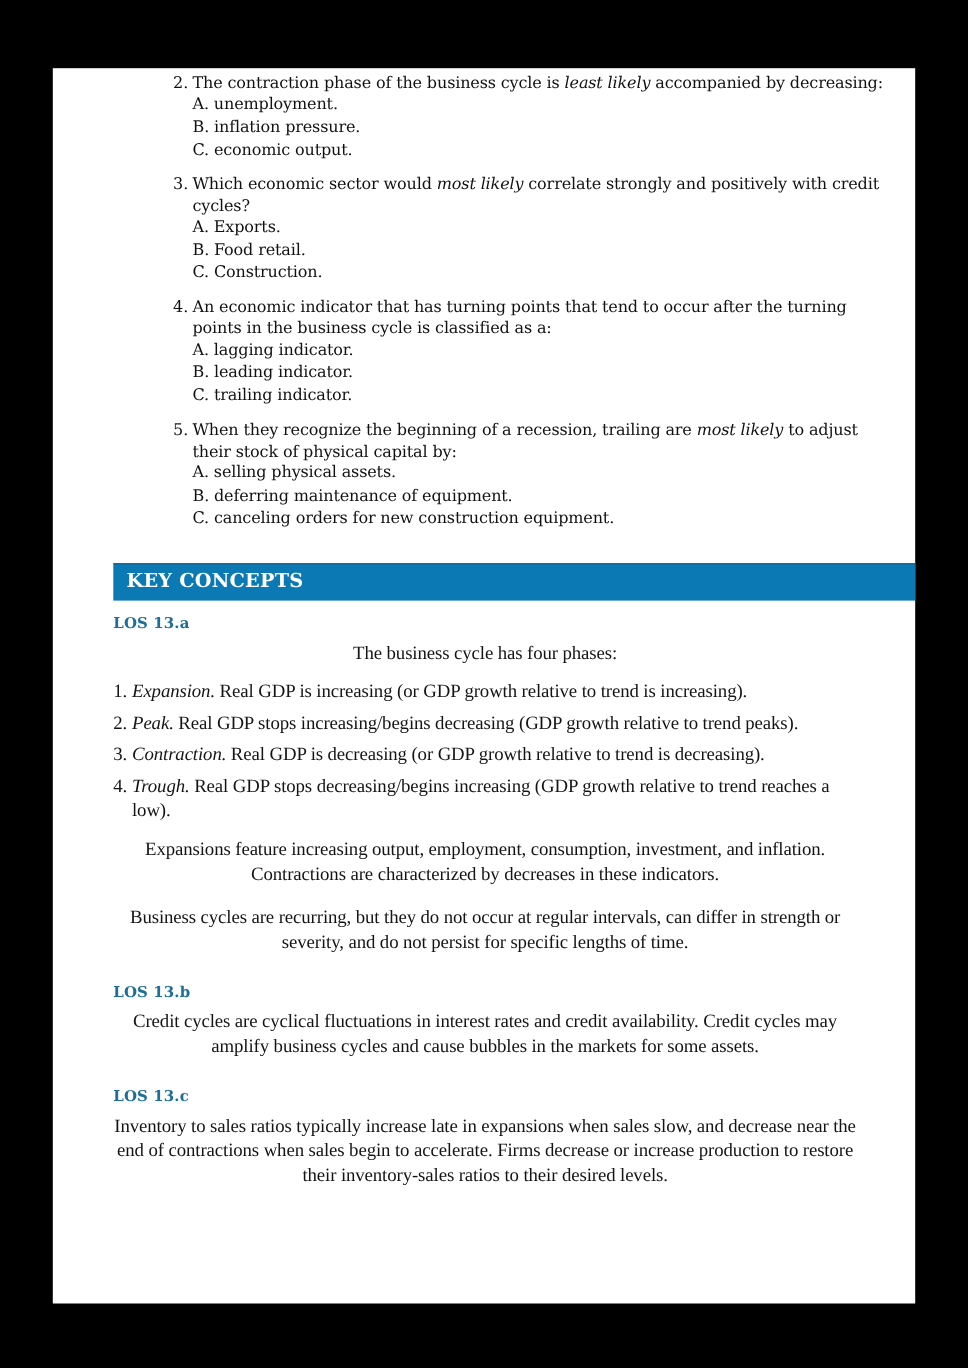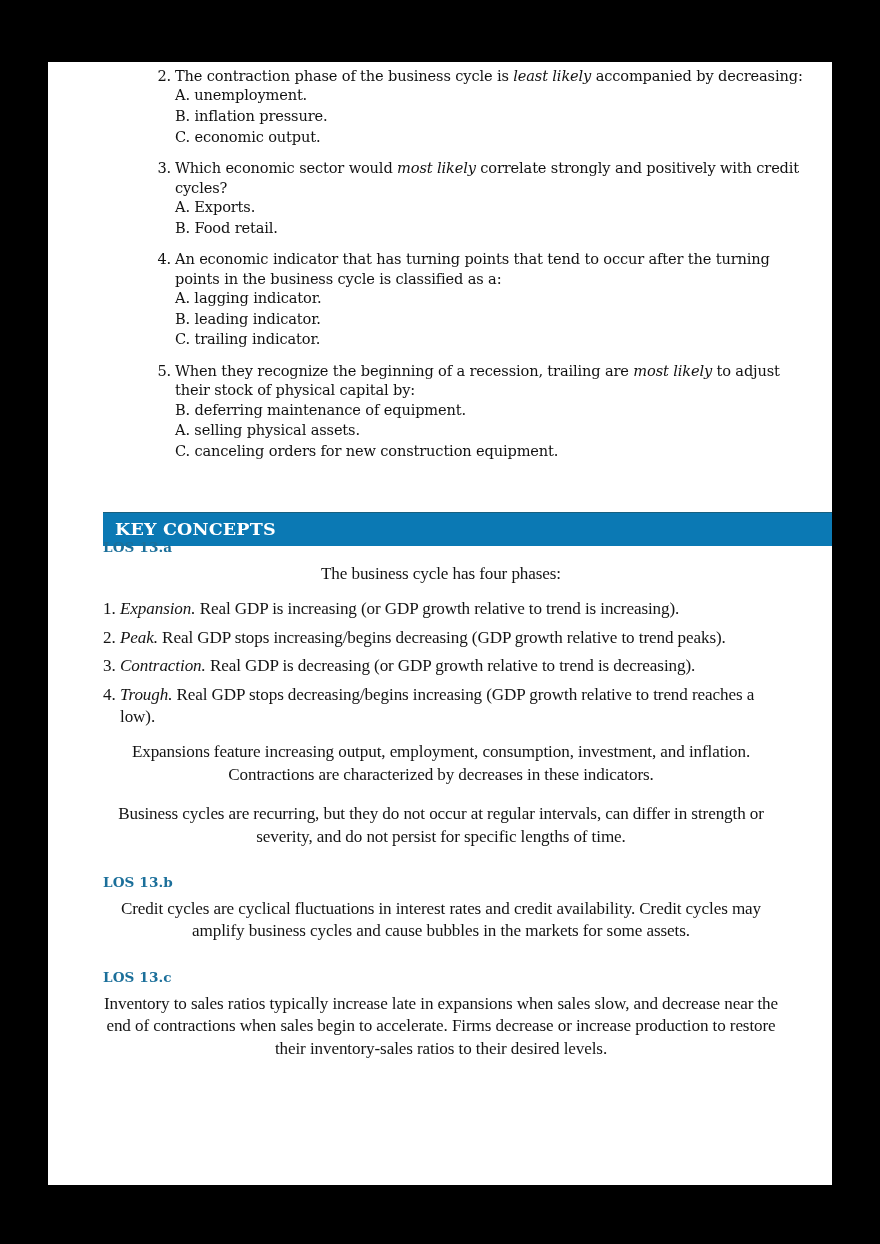--- a/index.html
+++ b/index.html
@@ -83,21 +83,21 @@
     font-weight: bold;
     font-size: 17.5px;
     letter-spacing: 0.2px;
     line-height: 24px;
   }
 
   
   #kc-body {
     position: absolute;
     left: 55px;
-    top: 476px;
+    top: 496px;
     width: 676px;
     font-family: "Liberation Serif", "DejaVu Serif", serif;
     color: #141414;
   }
   .los-head {
     color: #1b6f9a;
     font-family: "DejaVu Serif", "Liberation Serif", serif;
     font-weight: bold;
     font-size: 13.6px;
     line-height: 18px;
@@ -153,39 +153,40 @@
         <span class="qchoice">C. economic output.</span>
       </div>
     </div>
 
     <div class="qitem">
       <span class="qnum">3.</span>
       <span class="qstem"><span>Which economic sector would </span><em class="emph">most likely</em><span> correlate strongly and positively with credit cycles?</span></span>
       <div class="qchoices">
         <span class="qchoice">A. Exports.</span>
         <span class="qchoice">B. Food retail.</span>
+        <span class="qchoice">C. Construction.</span>
       </div>
     </div>
 
     <div class="qitem">
       <span class="qnum">4.</span>
       <span class="qstem"><span>An economic indicator that has turning points that tend to occur after the turning points in the business cycle is classified as a:</span><em class="emph"></em><span></span></span>
       <div class="qchoices">
         <span class="qchoice">A. lagging indicator.</span>
         <span class="qchoice">B. leading indicator.</span>
         <span class="qchoice">C. trailing indicator.</span>
       </div>
     </div>
 
     <div class="qitem">
       <span class="qnum">5.</span>
       <span class="qstem"><span>When they recognize the beginning of a recession, trailing are </span><em class="emph">most likely</em><span> to adjust their stock of physical capital by:</span></span>
       <div class="qchoices">
+        <span class="qchoice">A. selling physical assets.</span>
         <span class="qchoice">B. deferring maintenance of equipment.</span>
-        <span class="qchoice">A. selling physical assets.</span>
         <span class="qchoice">C. canceling orders for new construction equipment.</span>
       </div>
     </div>
 
   </div>
 
   <div id="kc-banner">
     <span class="kc-text">KEY CONCEPTS</span>
   </div>
 

